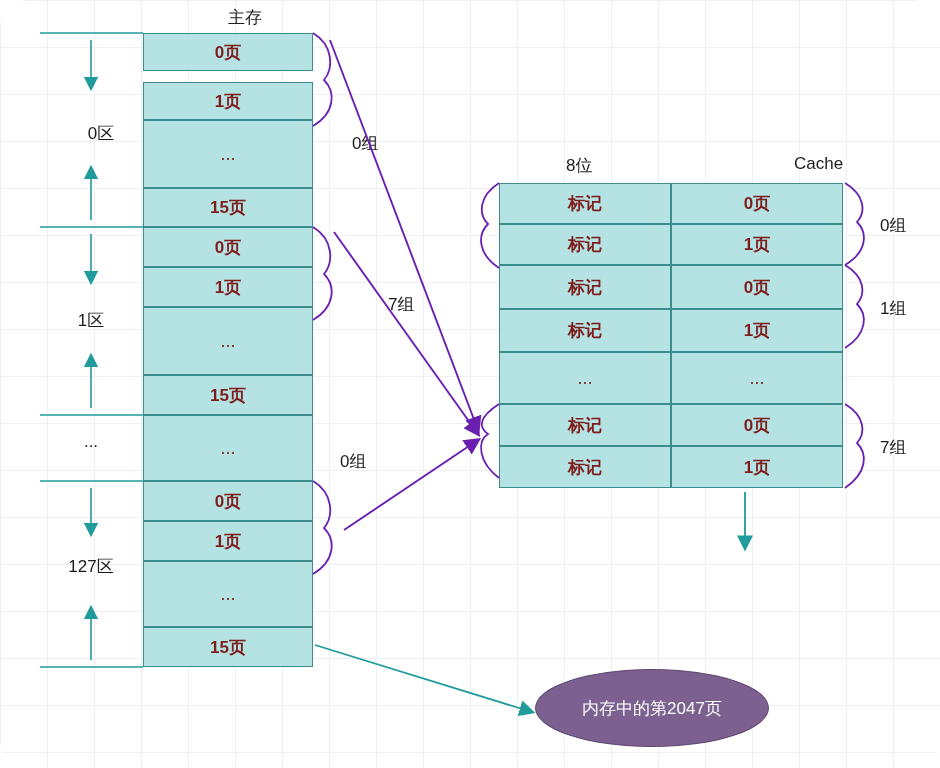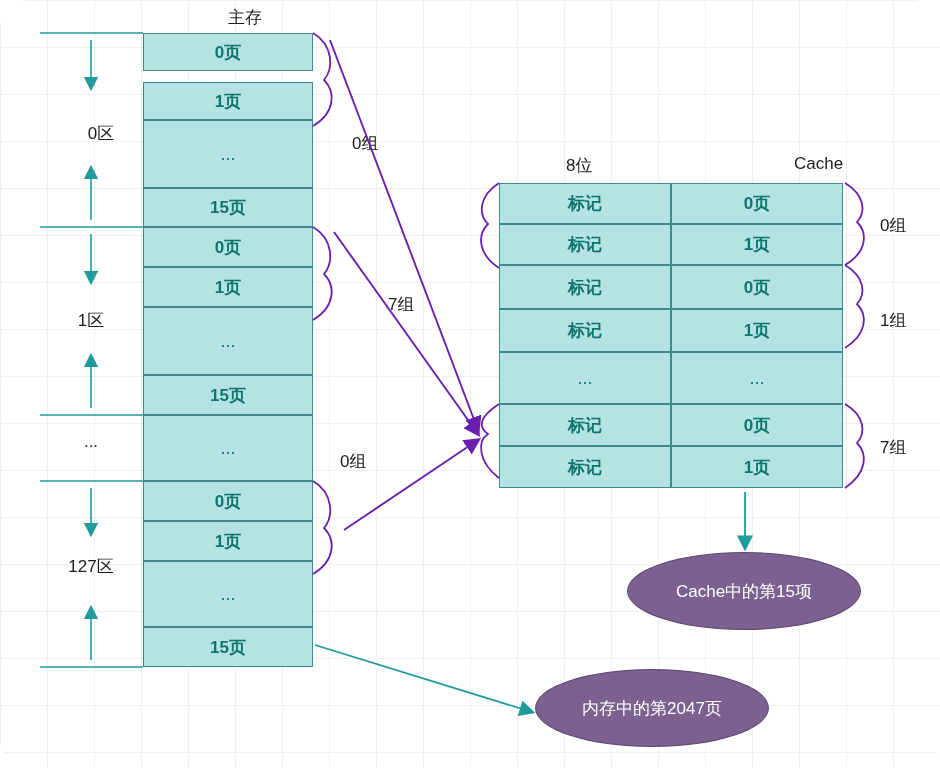--- a/index.html
+++ b/index.html
@@ -22,21 +22,21 @@
   }
   .cell {
     position: absolute;
     box-sizing: border-box;
     background: #b5e2e2;
     border: 1px solid #3d8c8c;
     display: flex;
     align-items: center;
     justify-content: center;
     font-size: 17px;
-    color: #0f766e;
+    color: #7f1d1d;
     font-weight: bold;
     text-align: right;
   }
   .cell.dots { font-weight: normal; font-size: 18px; }
   .label {
     position: absolute;
     font-size: 17px;
     color: #1c1c1c;
     white-space: nowrap;
   }
@@ -118,24 +118,23 @@
   <div class="cell dots" style="left:499px; top:352px; width:172px; height:52px;">...</div>
   <div class="cell dots" style="left:671px; top:352px; width:172px; height:52px;">...</div>
 
   <div class="cell" style="left:499px; top:404px; width:172px; height:42px;">标记</div>
   <div class="cell" style="left:671px; top:404px; width:172px; height:42px;">0页</div>
 
   <div class="cell" style="left:499px; top:446px; width:172px; height:42px;">标记</div>
   <div class="cell" style="left:671px; top:446px; width:172px; height:42px;">1页</div>
 
   <div class="label" style="left:880px; top:214px;">0组</div>
-  <div class="label" style="left:880px; top:297px;margin-top:12px;">1组</div>
+  <div class="label" style="left:880px; top:297px;">1组</div>
   <div class="label" style="left:880px; top:436px;">7组</div>
 
-  <div class="ellipse" style="left:627px; top:552px; width:234px; height:78px;">Cache中的第15项</div>
   <div class="ellipse" style="left:535px; top:669px; width:234px; height:78px;">内存中的第2047页</div>
 
   <svg class="overlay">
     <defs>
       <marker id="arrowTeal" markerWidth="9" markerHeight="9" refX="7" refY="4.5" orient="auto">
         <path d="M0,0 L9,4.5 L0,9 z" fill="#1f9b9b"></path>
       </marker>
       <marker id="arrowPurple" markerWidth="9" markerHeight="9" refX="7" refY="4.5" orient="auto">
         <path d="M0,0 L9,4.5 L0,9 z" fill="#6a1fb0"></path>
       </marker>

